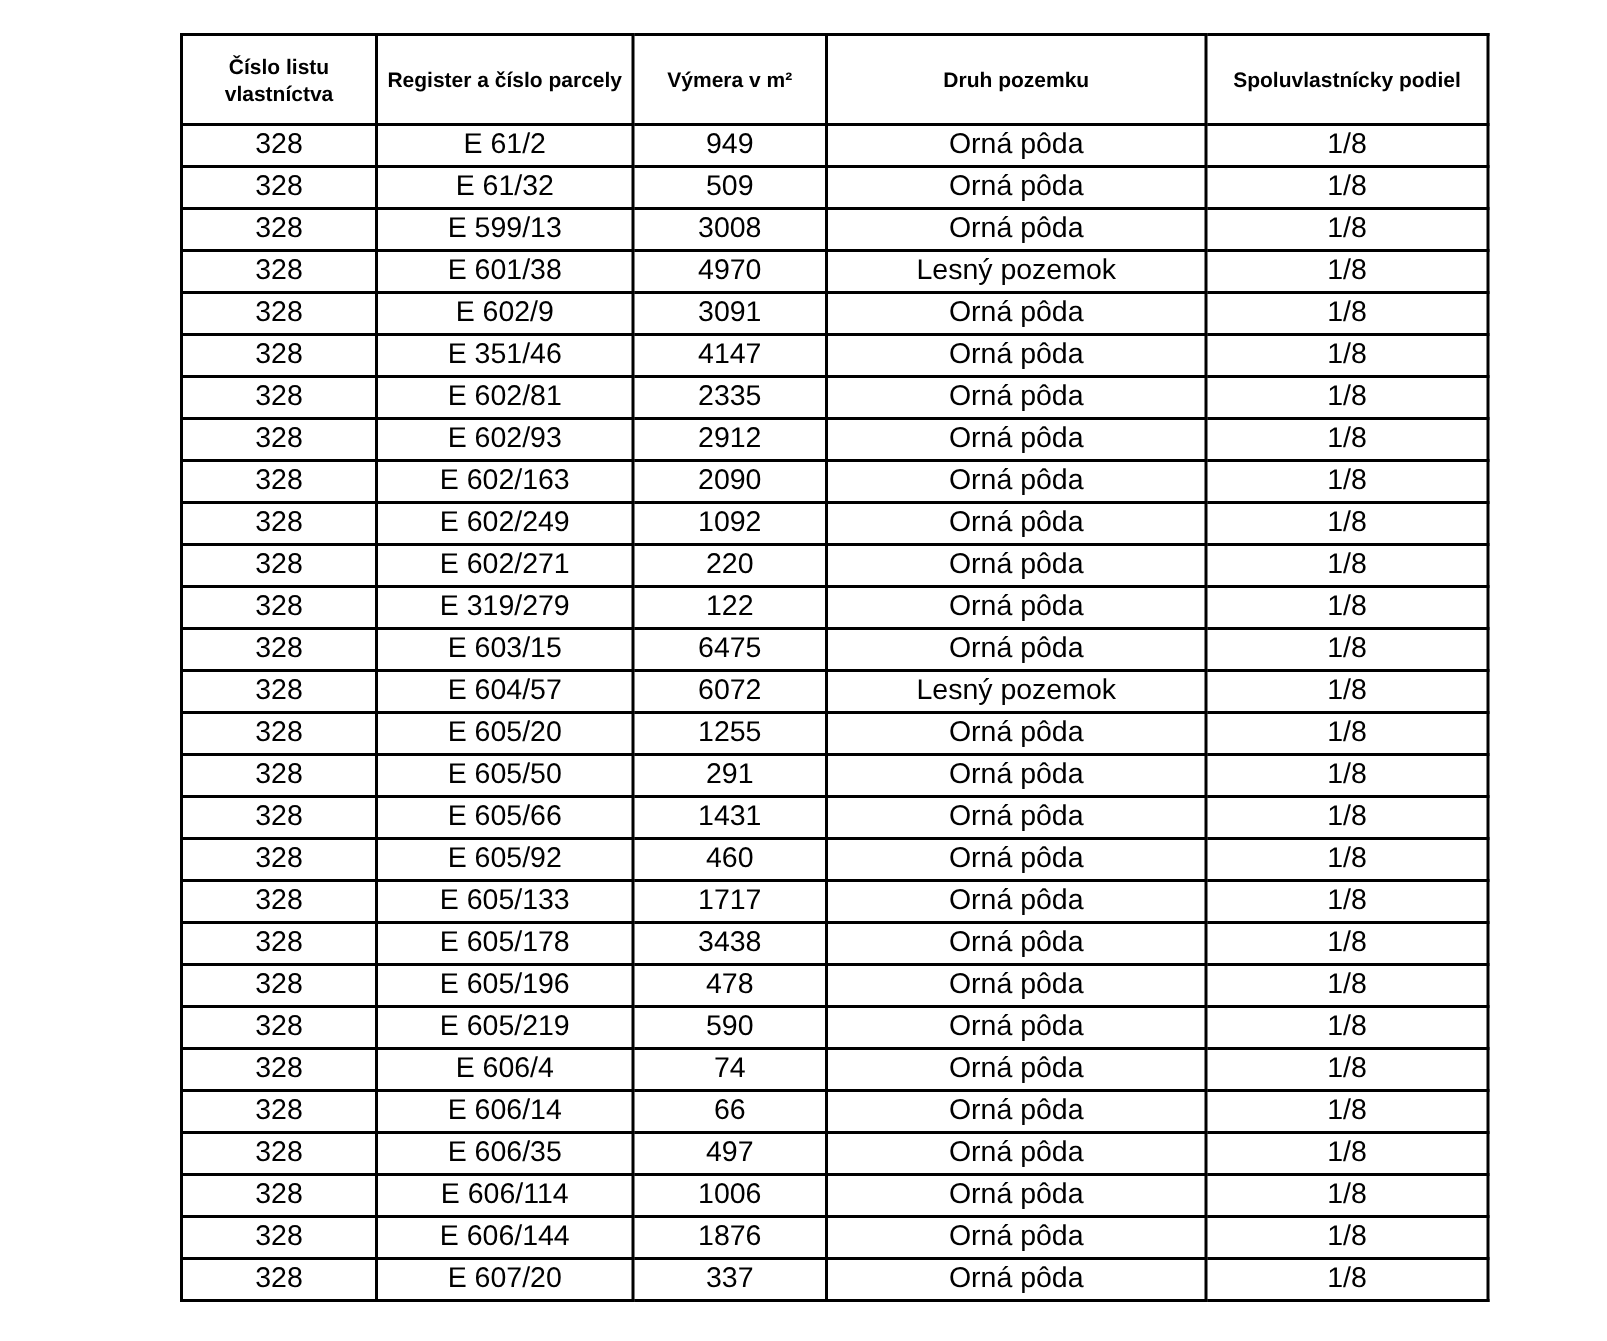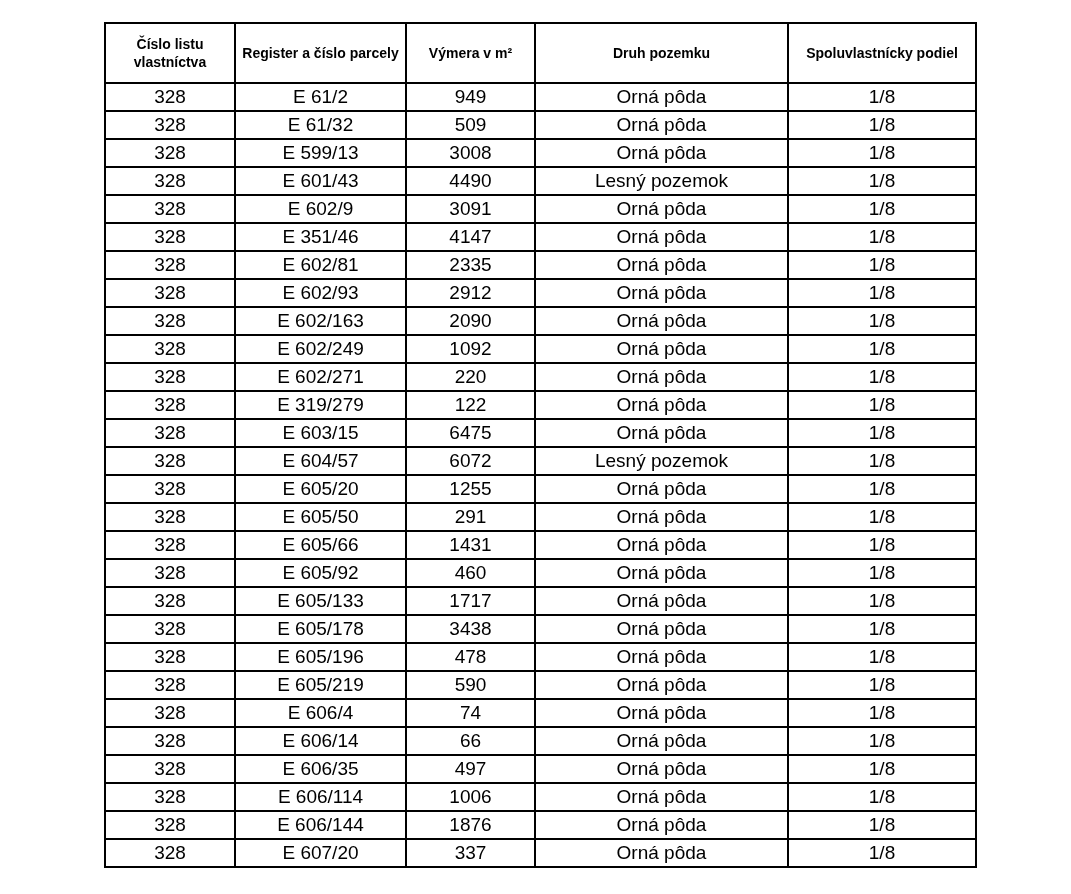--- a/index.html
+++ b/index.html
@@ -9,21 +9,21 @@
   }
   body {
     width: 1071px;
     height: 894px;
     position: relative;
     font-family: "Liberation Sans", sans-serif;
     color: #000000;
   }
   table.parcels {
     position: absolute;
-    left: 104px;
+    left: 120px;
     top: 22px;
     width: 871px;
     border-collapse: collapse;
     table-layout: fixed;
   }
   table.parcels th,
   table.parcels td {
     border: 2px solid #000000;
     text-align: center;
     vertical-align: middle;
@@ -87,22 +87,22 @@
       </tr>
       <tr>
         <td>328</td>
         <td>E 599/13</td>
         <td>3008</td>
         <td>Orná pôda</td>
         <td>1/8</td>
       </tr>
       <tr>
         <td>328</td>
-        <td>E 601/43</td>
-        <td>4490</td>
+        <td>E 601/38</td>
+        <td>4970</td>
         <td>Lesný pozemok</td>
         <td>1/8</td>
       </tr>
       <tr>
         <td>328</td>
         <td>E 602/9</td>
         <td>3091</td>
         <td>Orná pôda</td>
         <td>1/8</td>
       </tr>

